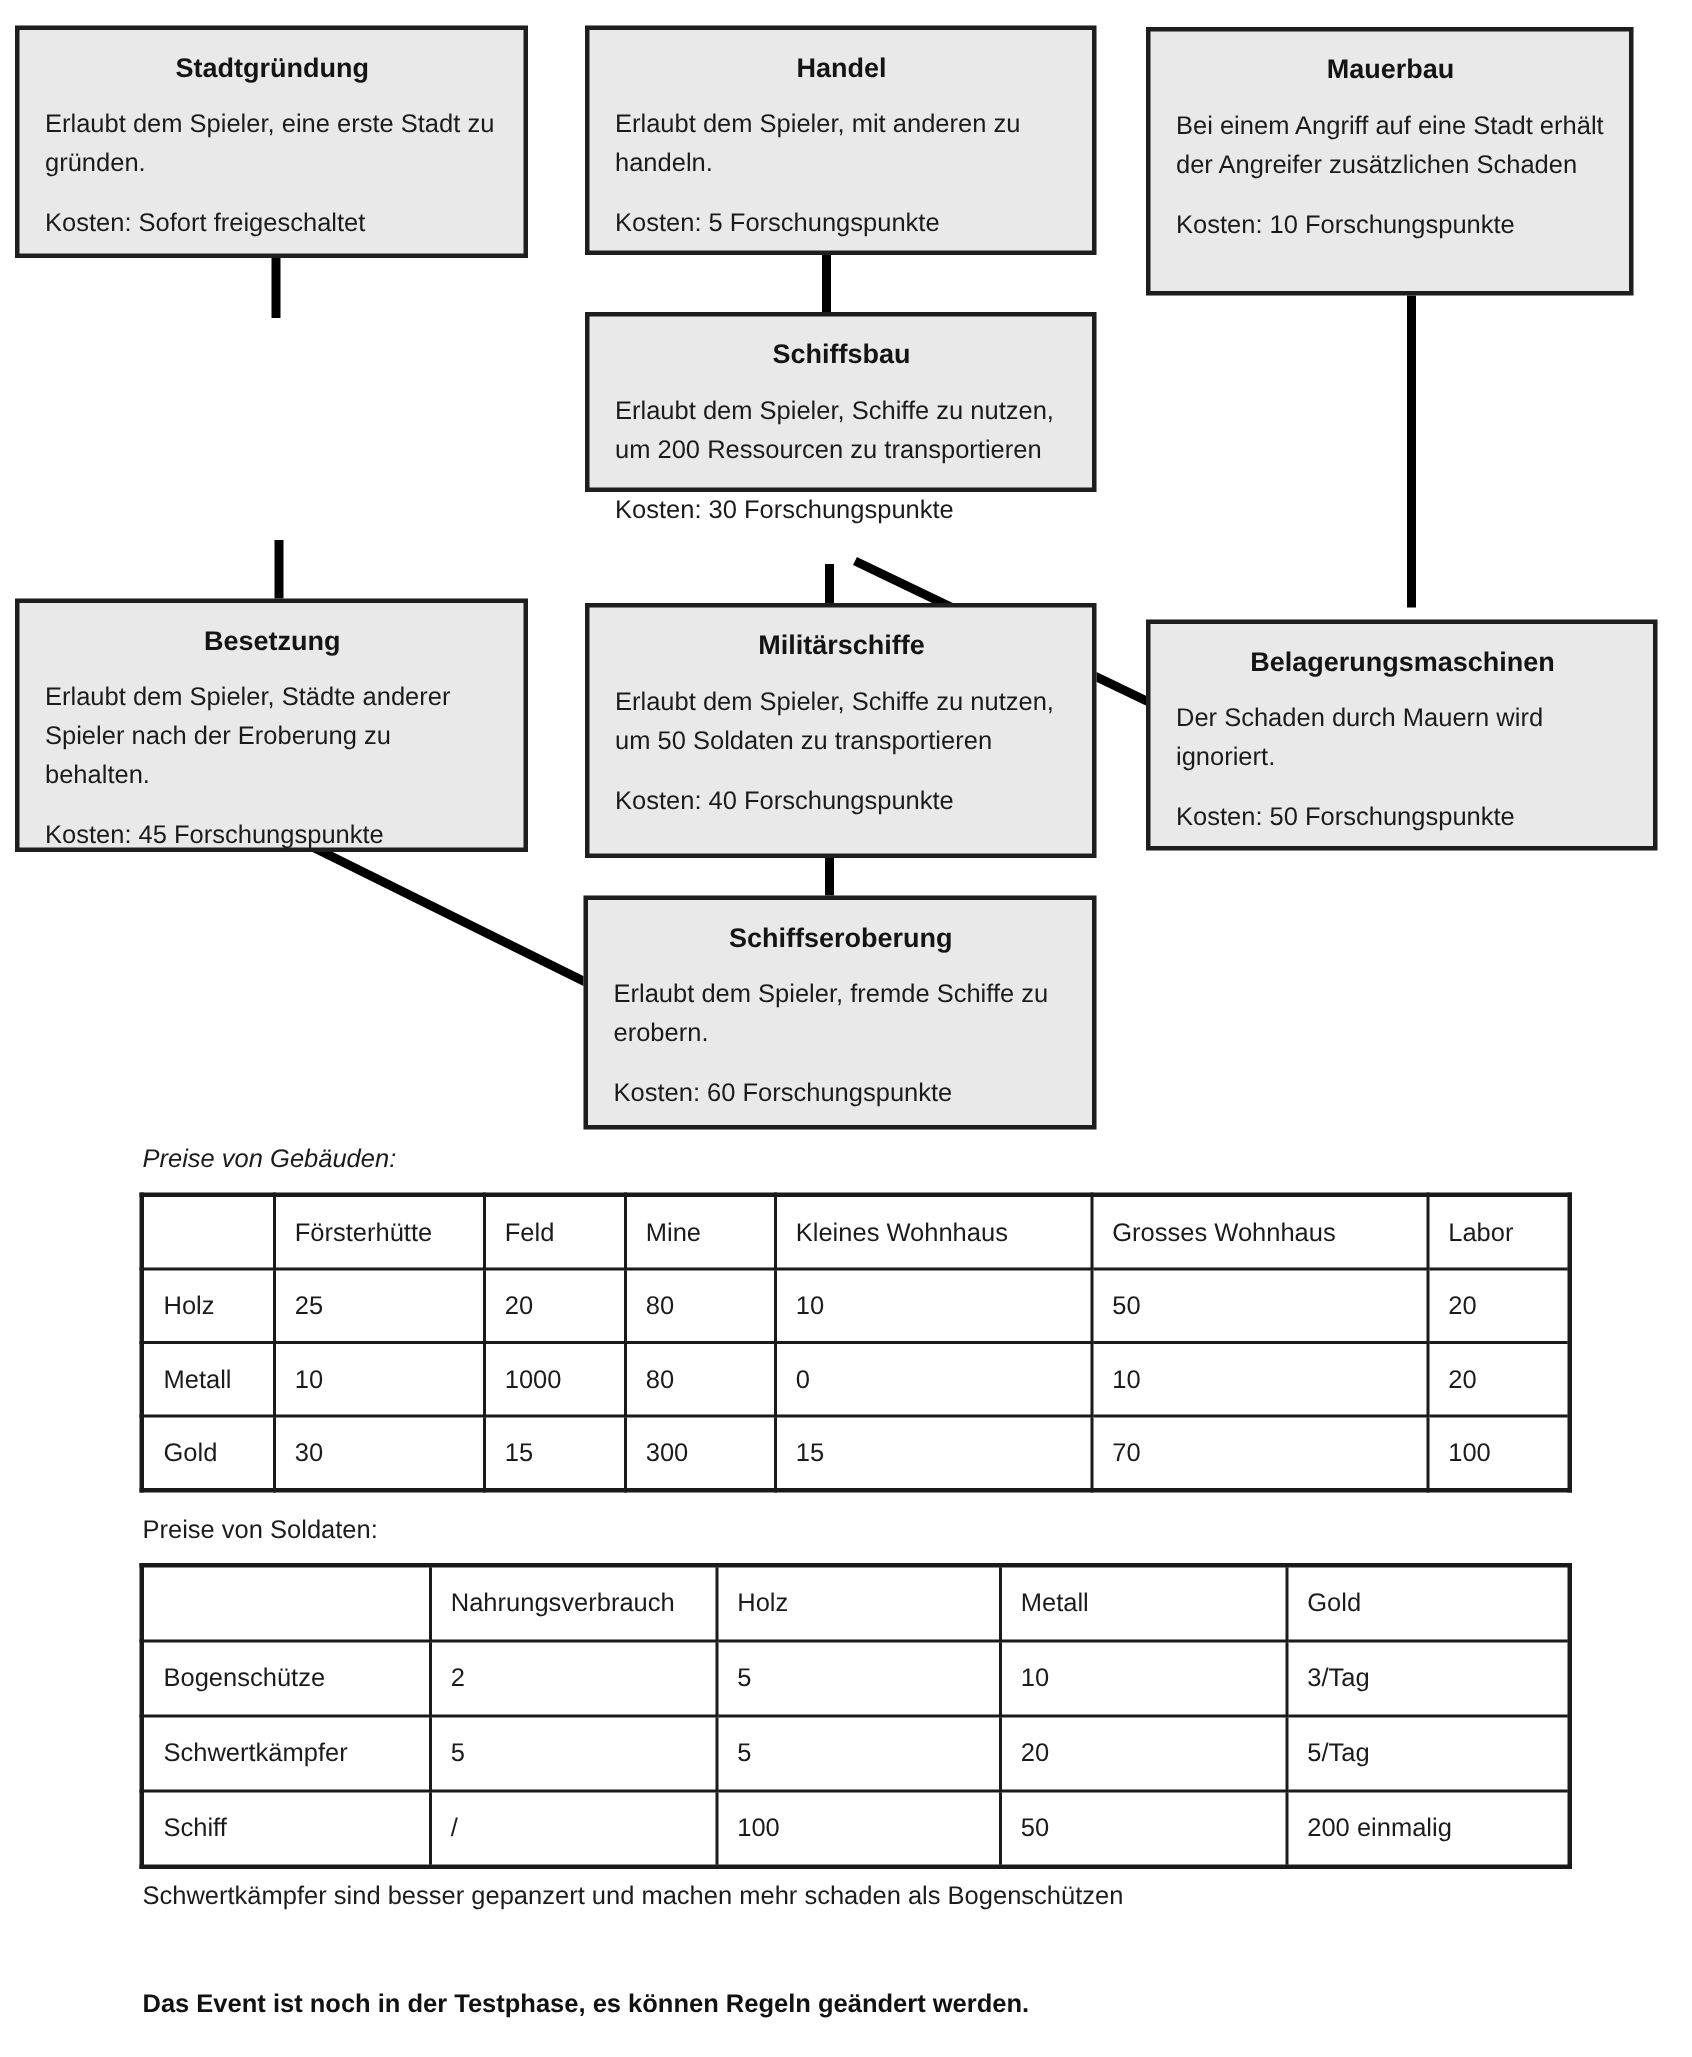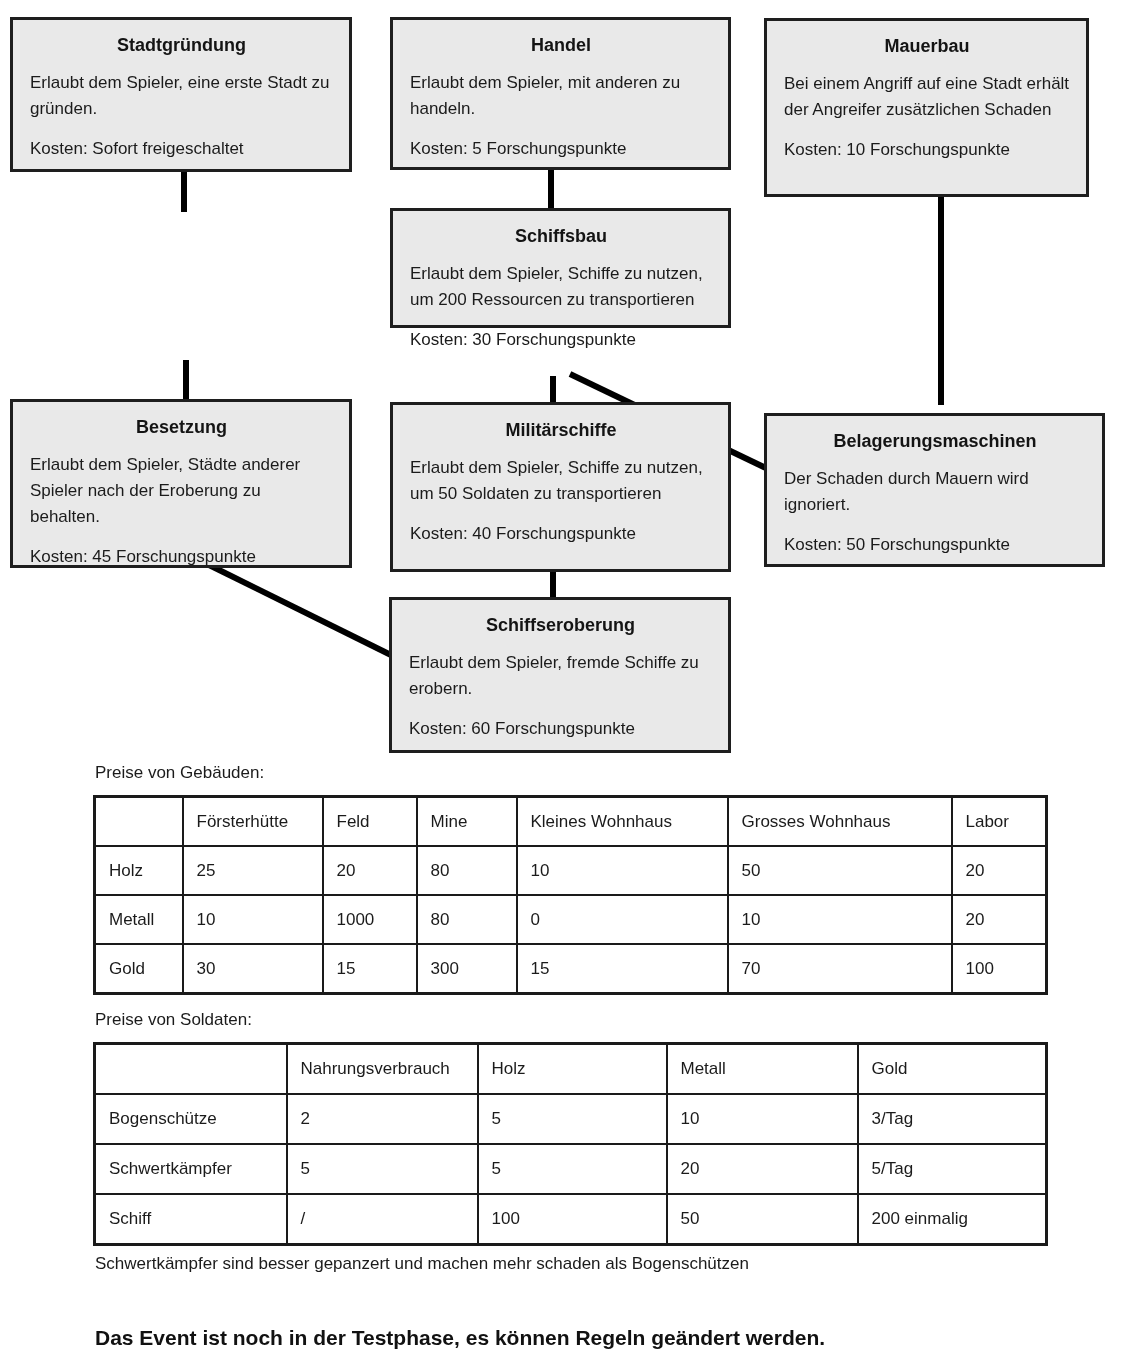--- a/index.html
+++ b/index.html
@@ -43,34 +43,34 @@
   table.price-table td {
     border:2px solid #1a1a1a;
     font-size:17px;
     text-align:left;
     vertical-align:middle;
     padding:0 4px 0 13px;
     overflow:hidden;
     white-space:nowrap;
   }
   .footnote { position:absolute; font-size:17px; z-index:2; }
-  .notice   { position:absolute; font-size:21px; font-weight:bold; color:#111; z-index:2; }
+  .notice   { position:absolute; font-size:17px; font-weight:bold; color:#111; z-index:2; }
 
   
   #node-0 { left:10px;  top:17px;  width:342px; height:155px; }
   #node-1 { left:390px; top:17px;  width:341px; height:153px; }
   #node-2 { left:764px; top:18px;  width:325px; height:179px; }
   #node-3 { left:10px;  top:208px; width:342px; height:154px; }
   #node-4 { left:390px; top:208px; width:341px; height:120px; }
   #node-5 { left:10px;  top:399px; width:342px; height:169px; }
   #node-6 { left:390px; top:402px; width:341px; height:170px; }
   #node-7 { left:764px; top:401px; width:341px; height:154px;margin-top:12px; }
   #node-8 { left:389px; top:597px; width:342px; height:156px; }
 
-  #buildings-heading { left:95px; top:763px; }
+  #buildings-heading { left:95px; top:763px;font-style:italic; }
   #buildings-table   { left:93px; top:795px; width:952px;padding-left:40px; }
   #buildings-table td { height:47px; }
   #soldiers-heading  { left:95px; top:1010px; }
   #soldiers-table    { left:93px; top:1042px; width:952px; }
   #soldiers-table td { height:48px; }
   #footnote { left:95px; top:1254px; }
   #notice   { left:95px; top:1326px; }
 </style>
 </head>
 <body>

